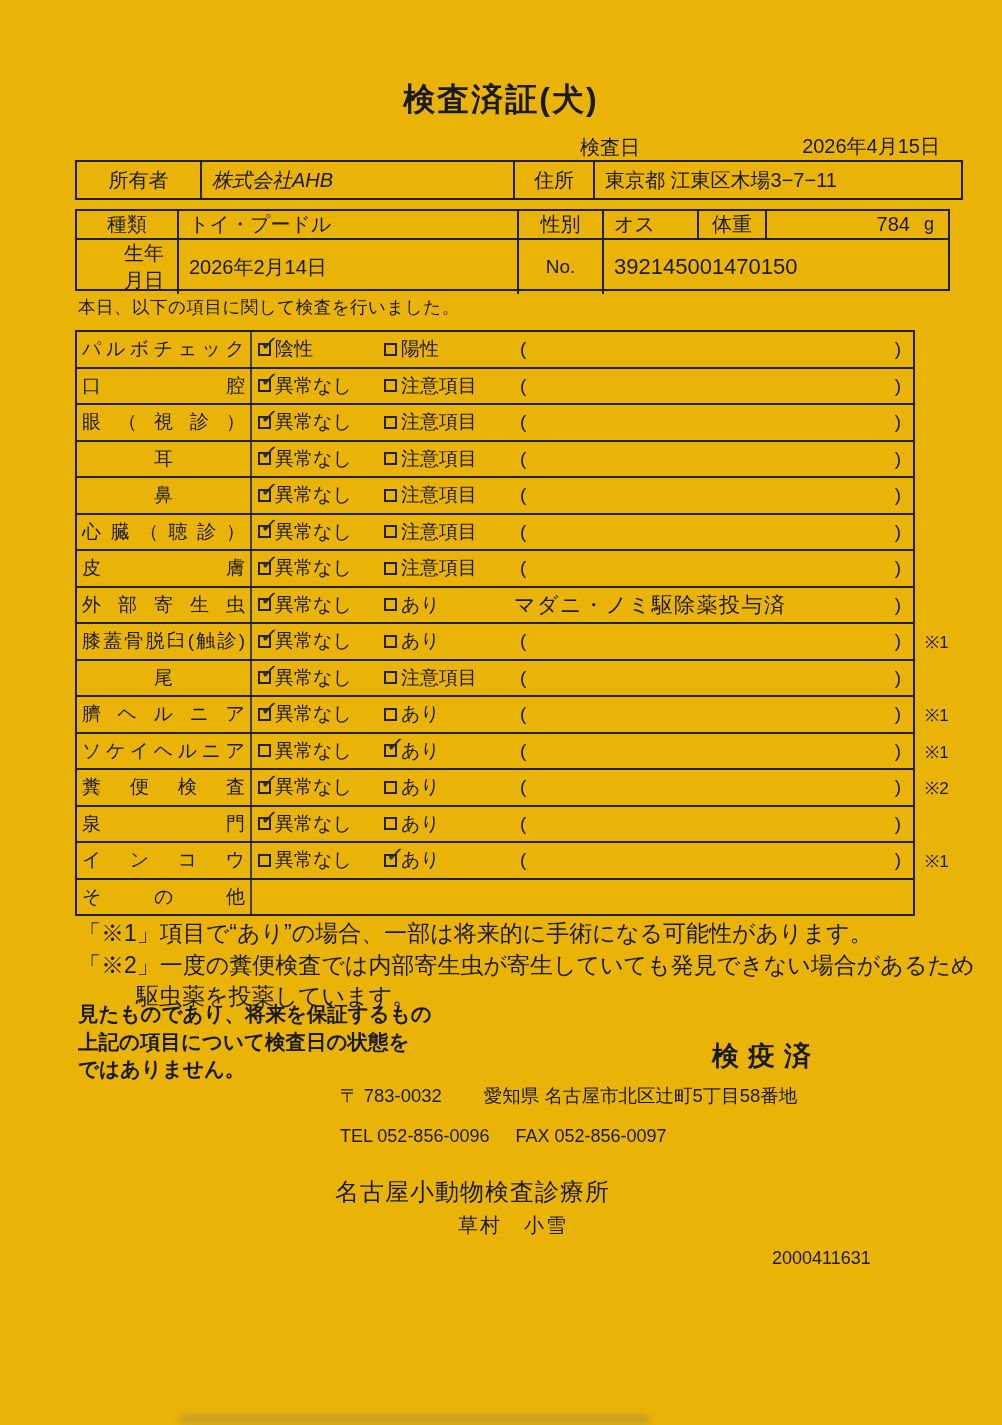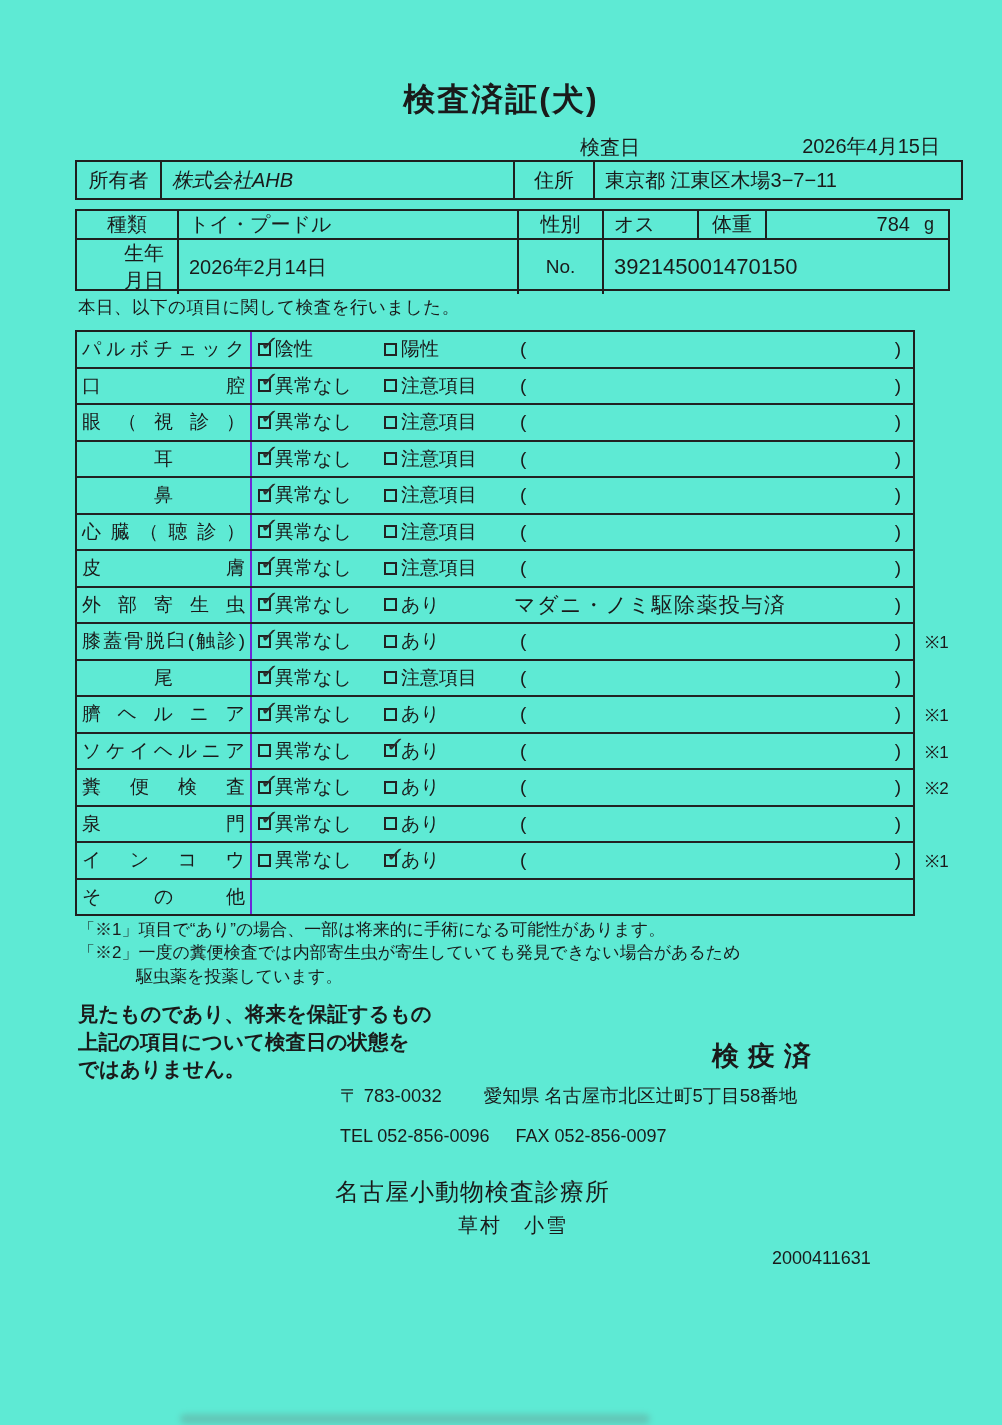--- a/index.html
+++ b/index.html
@@ -1,17 +1,17 @@
 <!DOCTYPE html>
 <html><head>
 <meta charset="utf-8">
 <style>
   html,body{margin:0;padding:0;background:#e8e7e5;}
   .page{
-    position:relative;width:1002px;height:1425px;background:#5eead4;
+    position:relative;width:1002px;height:1425px;background:#eab308;
     font-family:"Liberation Sans",sans-serif;color:#1a1a1a;overflow:hidden;
     margin:0 auto;
   }
   .abs{position:absolute;}
   
   .title{top:78px;left:0;width:1002px;text-align:center;font-size:32px;font-weight:bold;letter-spacing:2px;}
   
   .exam-date-label{top:134px;left:580px;font-size:20px;}
   .exam-date-value{top:133px;left:795px;width:145px;text-align:right;font-size:20px;}
   
@@ -25,36 +25,36 @@
   .t2row{display:flex;flex:1;box-sizing:border-box;}
   .t2row+.t2row{border-top:2px solid #1f1f1f;}
   .wval{justify-content:flex-end;padding-right:14px;}
   .unit{font-size:18px;margin-left:14px;}
   
   .intro{top:295px;left:78px;font-size:17.5px;letter-spacing:0.5px;}
   
   .chk{top:330px;left:75px;width:840px;height:586px;border:2px solid #1f1f1f;box-sizing:border-box;display:flex;flex-direction:column;}
   .trow{flex:1;display:flex;box-sizing:border-box;position:relative;}
   .trow+.trow{border-top:2px solid #222;}
-  .rlabel{width:175px;border-right:2px solid #6d28d9;box-sizing:border-box;display:flex;align-items:center;padding:0 5px;}
+  .rlabel{width:175px;border-right:2px solid #404040;box-sizing:border-box;display:flex;align-items:center;padding:0 5px;}
   .rlabel>span{display:block;width:100%;font-size:19px;text-align:justify;text-align-last:justify;text-justify:inter-character;}
   .rlabel.center>span{text-align:center;text-align-last:center;}
   .rcontent{flex:1;position:relative;}
   .opt{position:absolute;top:50%;transform:translateY(-50%);font-size:19px;white-space:nowrap;display:flex;align-items:center;}
   .o1{left:6px;}
   .o2{left:132px;}
   .cb{display:inline-block;width:13px;height:13px;border:2px solid #222;box-sizing:border-box;margin-right:4px;position:relative;flex:0 0 auto;}
   .cb.checked::after{content:"\2713";position:absolute;left:0px;top:-12px;font-size:22px;line-height:1;color:#2a2a2a;transform:rotate(6deg);}
   .paren{position:absolute;top:50%;transform:translateY(-50%);font-size:19px;}
   .po{left:268px;}
   .pc{right:12px;}
   .comment{position:absolute;top:50%;transform:translateY(-50%);left:262px;font-size:21px;letter-spacing:1.5px;white-space:nowrap;}
   .note{position:absolute;top:50%;transform:translateY(-50%);left:calc(100% + 12px);font-size:17px;white-space:nowrap;}
   
-  .notes{top:918px;left:78px;font-size:17px;line-height:1.38;}
+  .notes{top:918px;left:78px;font-size:23px;line-height:1.38;}
   .notes .ind{padding-left:58px;}
   
   .disc{top:1000px;left:78px;font-size:20.5px;font-weight:bold;line-height:1.35;}
   .stamp{top:1038px;left:712px;font-size:27px;font-weight:bold;letter-spacing:9px;}
   .postal{top:1083px;left:340px;font-size:18.5px;}
   .postal .addr{margin-left:42px;}
   .telfax{top:1126px;left:340px;font-size:18px;}
   .telfax .fax{margin-left:26px;}
   .clinic{top:1176px;left:335px;font-size:24px;letter-spacing:1px;}
   .examiner{top:1212px;left:458px;font-size:20px;letter-spacing:2px;}
@@ -65,21 +65,21 @@
 <body>
 
 <div class="page">
 
   <div class="abs title">検査済証(犬)</div>
 
   <div class="abs exam-date-label">検査日</div>
   <div class="abs exam-date-value">2026年4月15日</div>
 
   <div class="abs tbl t1">
-    <div class="cell lab" style="width:83px;">所有者</div>
+    <div class="cell lab" style="width:123px;">所有者</div>
     <div class="cell val bl" style="flex:1;font-style:italic;">株式会社AHB</div>
     <div class="cell lab bl" style="width:80px;">住所</div>
     <div class="cell val bl" style="width:368px;">東京都 江東区木場3−7−11</div>
   </div>
 
   <div class="abs t2">
     <div class="t2row">
       <div class="cell lab" style="width:100px;">種類</div>
       <div class="cell val bl" style="width:340px;">トイ・プードル</div>
       <div class="cell lab bl" style="width:85px;">性別</div>

